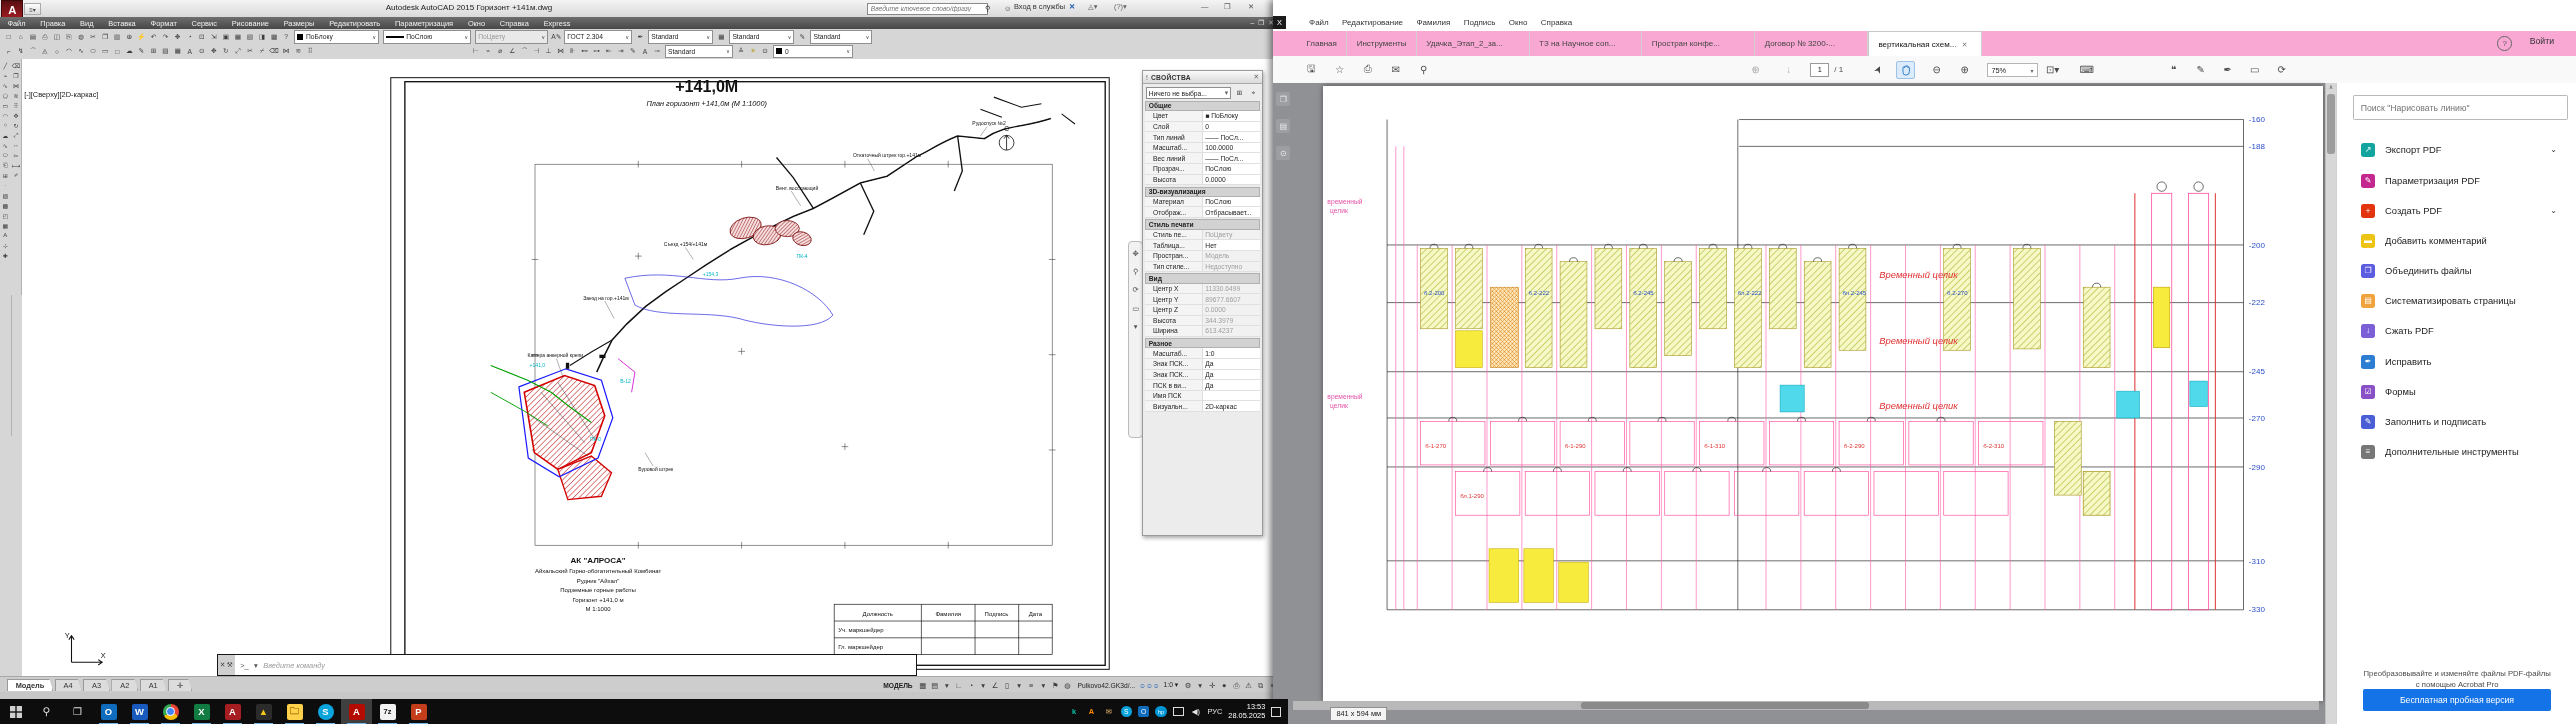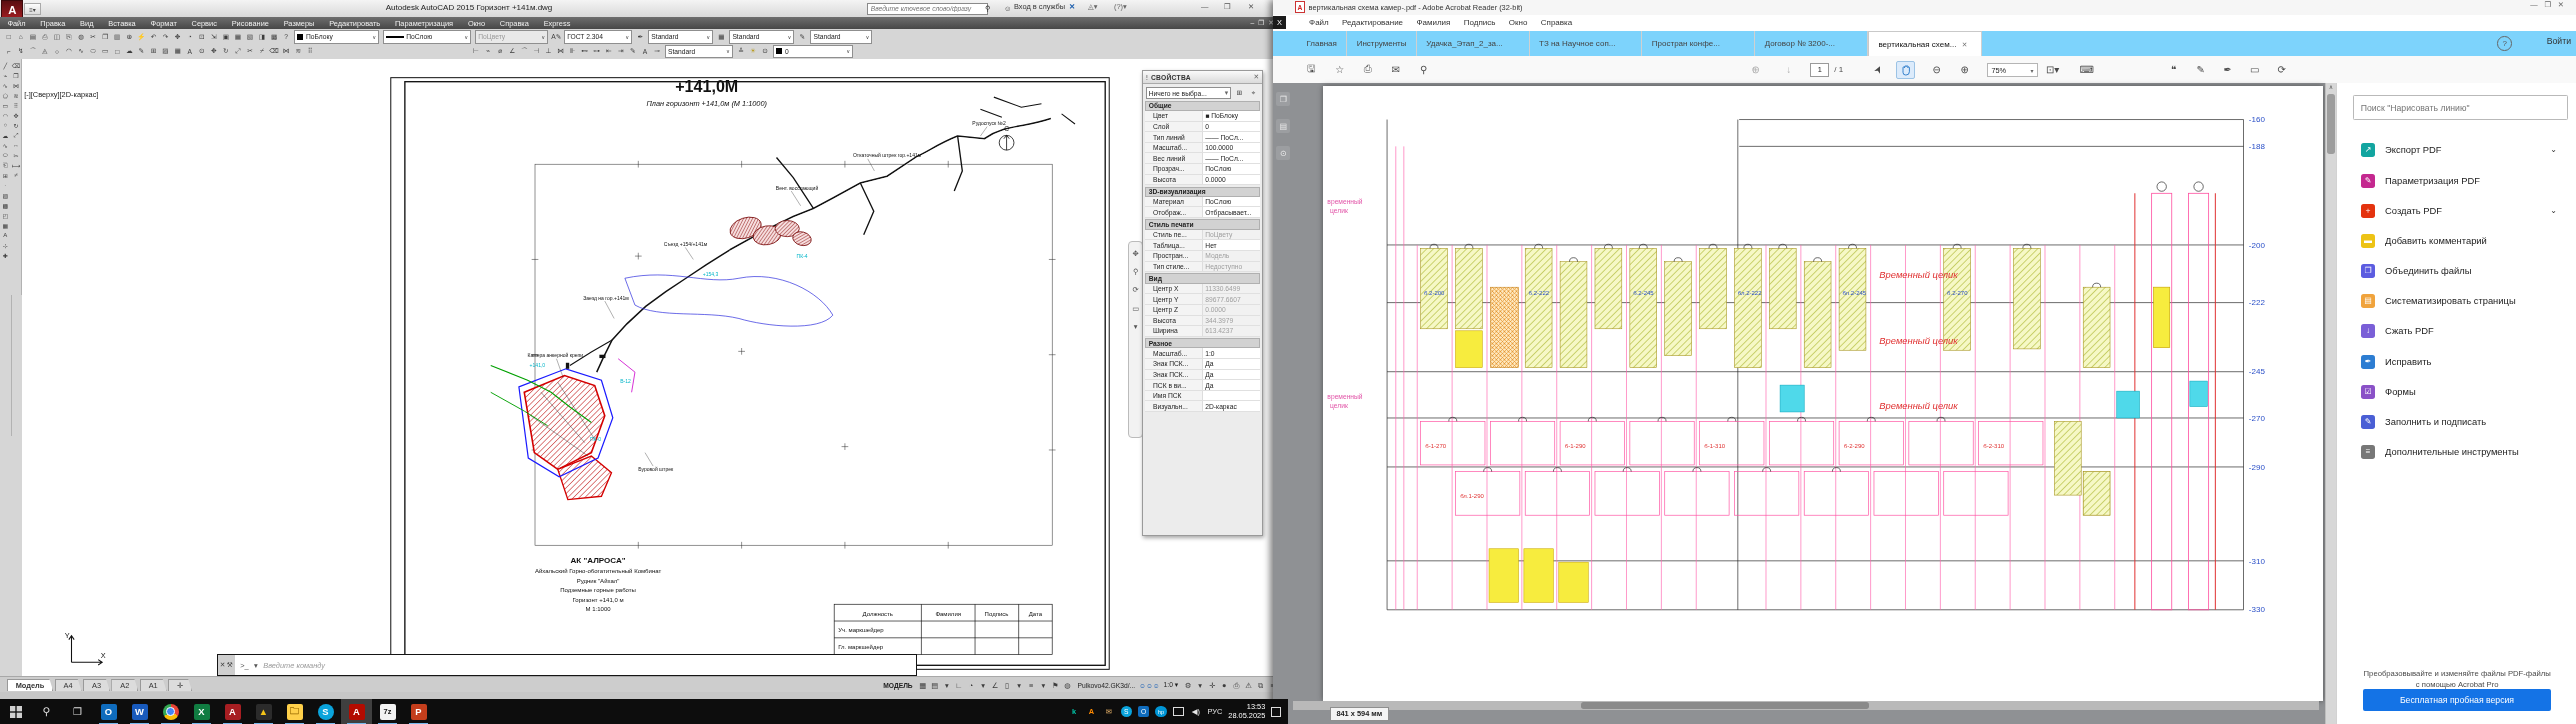--- a/index.html
+++ b/index.html
@@ -61,42 +61,42 @@
   .trayico{width:11.4px;height:11.4px;font-size:7.4px;display:flex;align-items:center;justify-content:center;}
   .clock{text-align:right;font-size:7.4px;line-height:8.7px;color:#fff;}
   
   #acro{left:1273px;top:0;width:1303px;height:725px;background:#fff;box-shadow:-2.7px 0 6.7px rgba(0,0,0,.5);z-index:40;}
   .acro-title{left:0;top:0;width:100%;height:14.8px;background:#f6f6f6;display:flex;align-items:center;font-size:7.4px;color:#333;}
   .pdfico{width:8.7px;height:10px;background:#fff;border:0.7px solid #c33;color:#d2201f;font-size:6.7px;font-weight:bold;display:flex;align-items:center;justify-content:center;margin:0 3.4px 0 21.5px;}
   .acro-winctl{position:absolute;right:5.4px;top:0;color:#666;font-size:7.4px;letter-spacing:6.7px;}
   .acro-menu{left:0;top:14.8px;width:100%;height:16px;background:#fff;border-bottom:0.7px solid #e2e2e2;display:flex;align-items:center;font-size:8px;color:#333;}
   .acro-menu span{padding:0 6.7px;}
   .edgeX{left:0px;top:16px;width:12.7px;height:12.7px;background:#1b1b1b;color:#fff;font-size:7.4px;display:flex;align-items:center;justify-content:center;}
-  .acro-tabs{left:0;top:31px;width:100%;height:25.5px;background:#7dd3fc;border-bottom:0.7px solid #d2d2d2;display:flex;align-items:flex-start;font-size:8px;color:#444;}
+  .acro-tabs{left:0;top:31px;width:100%;height:25.5px;background:#f9a8d4;border-bottom:0.7px solid #d2d2d2;display:flex;align-items:flex-start;font-size:8px;color:#444;}
   .atab{height:25px;display:flex;align-items:center;padding:0 9.4px;border-right:0.7px solid #d0d0d0;white-space:nowrap;overflow:hidden;}
   .atab.doc{width:93px;}
   .atab.active{background:#fff;color:#111;border-top:0.7px solid #c9c9c9;border-left:0.7px solid #c9c9c9;}
   .atab .x{margin-left:5.4px;color:#777;font-size:6.7px;}
-  .signin{position:absolute;right:5px;top:36px;font-size:8.7px;color:#333;}
+  .signin{position:absolute;right:22px;top:36px;font-size:8.7px;color:#333;}
   .help-q{position:absolute;right:64px;top:36px;width:12.7px;height:12.7px;border:1px solid #666;border-radius:50%;font-size:8px;color:#555;display:flex;align-items:center;justify-content:center;}
   .acro-toolbar{left:0;top:56px;width:100%;height:27px;background:#f9f9f9;border-bottom:0.7px solid #cfcfcf;}
   .at-ico{position:absolute;top:5.4px;width:17.4px;height:16px;font-size:10px;color:#4a4a4a;display:flex;align-items:center;justify-content:center;}
   .at-ico.disabled{color:#b0b0b0;}
   .pagebox{position:absolute;top:6.7px;width:17.4px;height:12.7px;border:0.7px solid #9a9a9a;background:#fff;font-size:7.4px;color:#222;text-align:center;line-height:12.7px;}
   .zoombox{position:absolute;top:6.7px;width:42px;height:12.7px;border:0.7px solid #b5b5b5;background:#fff;font-size:7.4px;color:#222;display:flex;align-items:center;justify-content:space-between;padding:0 3.4px;}
   .handon{background:#dcebfb;border:0.7px solid #9cc3e5;border-radius:2px;color:#1a6fc4;}
   .acro-main{left:0;top:83px;width:100%;height:641px;background:#8f9194;}
   .railico{position:absolute;left:3.4px;width:14px;height:14px;color:#efefef;font-size:8px;display:flex;align-items:center;justify-content:center;border-radius:2px;background:rgba(255,255,255,.12);}
   #pdfpage{position:absolute;left:50px;top:2.7px;width:1000px;height:615px;background:#fff;box-shadow:0 0 5.4px rgba(0,0,0,.45);}
   .vsb{position:absolute;left:1052px;top:0;width:10px;height:100%;background:#d7d7d7;border-left:0.7px solid #bdbdbd;}
   .vsb .arr{width:100%;text-align:center;font-size:6px;color:#555;}
   .vsb .thumb{position:absolute;left:1.3px;top:10.7px;width:7.4px;height:60px;background:#9d9d9d;border-radius:2.7px;}
   .hsb{position:absolute;left:20px;top:618px;width:1026px;height:9.4px;background:#b9b9b9;}
   .hsb .thumb{position:absolute;left:288px;top:1.3px;width:288px;height:6.7px;background:#8a8a8a;border-radius:2.7px;}
-  .sizebadge{position:absolute;left:57px;top:624px;background:#f4f4f4;border:0.7px solid #8f8f8f;font-size:7.4px;color:#222;padding:1.3px 5.4px;font-weight:bold;}
+  .sizebadge{position:absolute;left:57px;top:624px;background:#f4f4f4;border:0.7px solid #8f8f8f;font-size:7.4px;color:#222;padding:1.3px 5.4px;}
   #rpanel{position:absolute;left:1063px;top:0;width:240px;height:641px;background:#fff;border-left:0.7px solid #d2d2d2;}
   .psearch{position:absolute;left:16px;top:12px;width:200px;height:23px;border:0.7px solid #b9b9b9;border-radius:1.3px;font-size:8.7px;color:#8a8a8a;padding:0 6.7px;font-family:"Liberation Sans",sans-serif;background:#fff;}
   .ptool{position:absolute;left:0px;width:240px;height:29.5px;display:flex;align-items:center;}
   .ptool .tico{margin-left:24px;width:14px;height:14px;border-radius:2.7px;color:#fff;font-size:8px;display:flex;align-items:center;justify-content:center;}
   .ptool .tlabel{margin-left:10px;font-size:9.4px;color:#222;}
   .ptool .chev{position:absolute;right:20px;font-size:8px;color:#333;}
   .promo{position:absolute;left:6.7px;width:227px;text-align:center;font-size:7.7px;color:#4a4a4a;margin-top:8px;}
   .trialbtn{position:absolute;left:26px;top:606px;width:188px;height:22px;background:#1473e6;color:#fff;border-radius:2px;font-size:8.7px;display:flex;align-items:center;justify-content:center;}
 </style>
 </head>
@@ -616,25 +616,20 @@
             <span class="tb-ico ico">⚠</span>
             <span class="tb-ico ico">⧉</span>
             <span class="tb-ico ico">≡</span>
           </span>
       </div>
     </div>
     <div class="abs winstrip"></div>
   </div>
 
   <div id="acro" class="abs">
-    <div class="abs acro-title">
-      <span class="pdfico">A</span>
-      <span>вертикальная схема камер-.pdf - Adobe Acrobat Reader (32-bit)</span>
-      <span class="acro-winctl">—❐✕</span>
-    </div>
     <div class="abs acro-menu">
       <span style="width:16px;"></span>
       <span>Файл</span>
       <span>Редактирование</span>
       <span>Фамилия</span>
       <span>Подпись</span>
       <span>Окно</span>
       <span>Справка</span>
     </div>
     <div class="abs edgeX">X</div>

